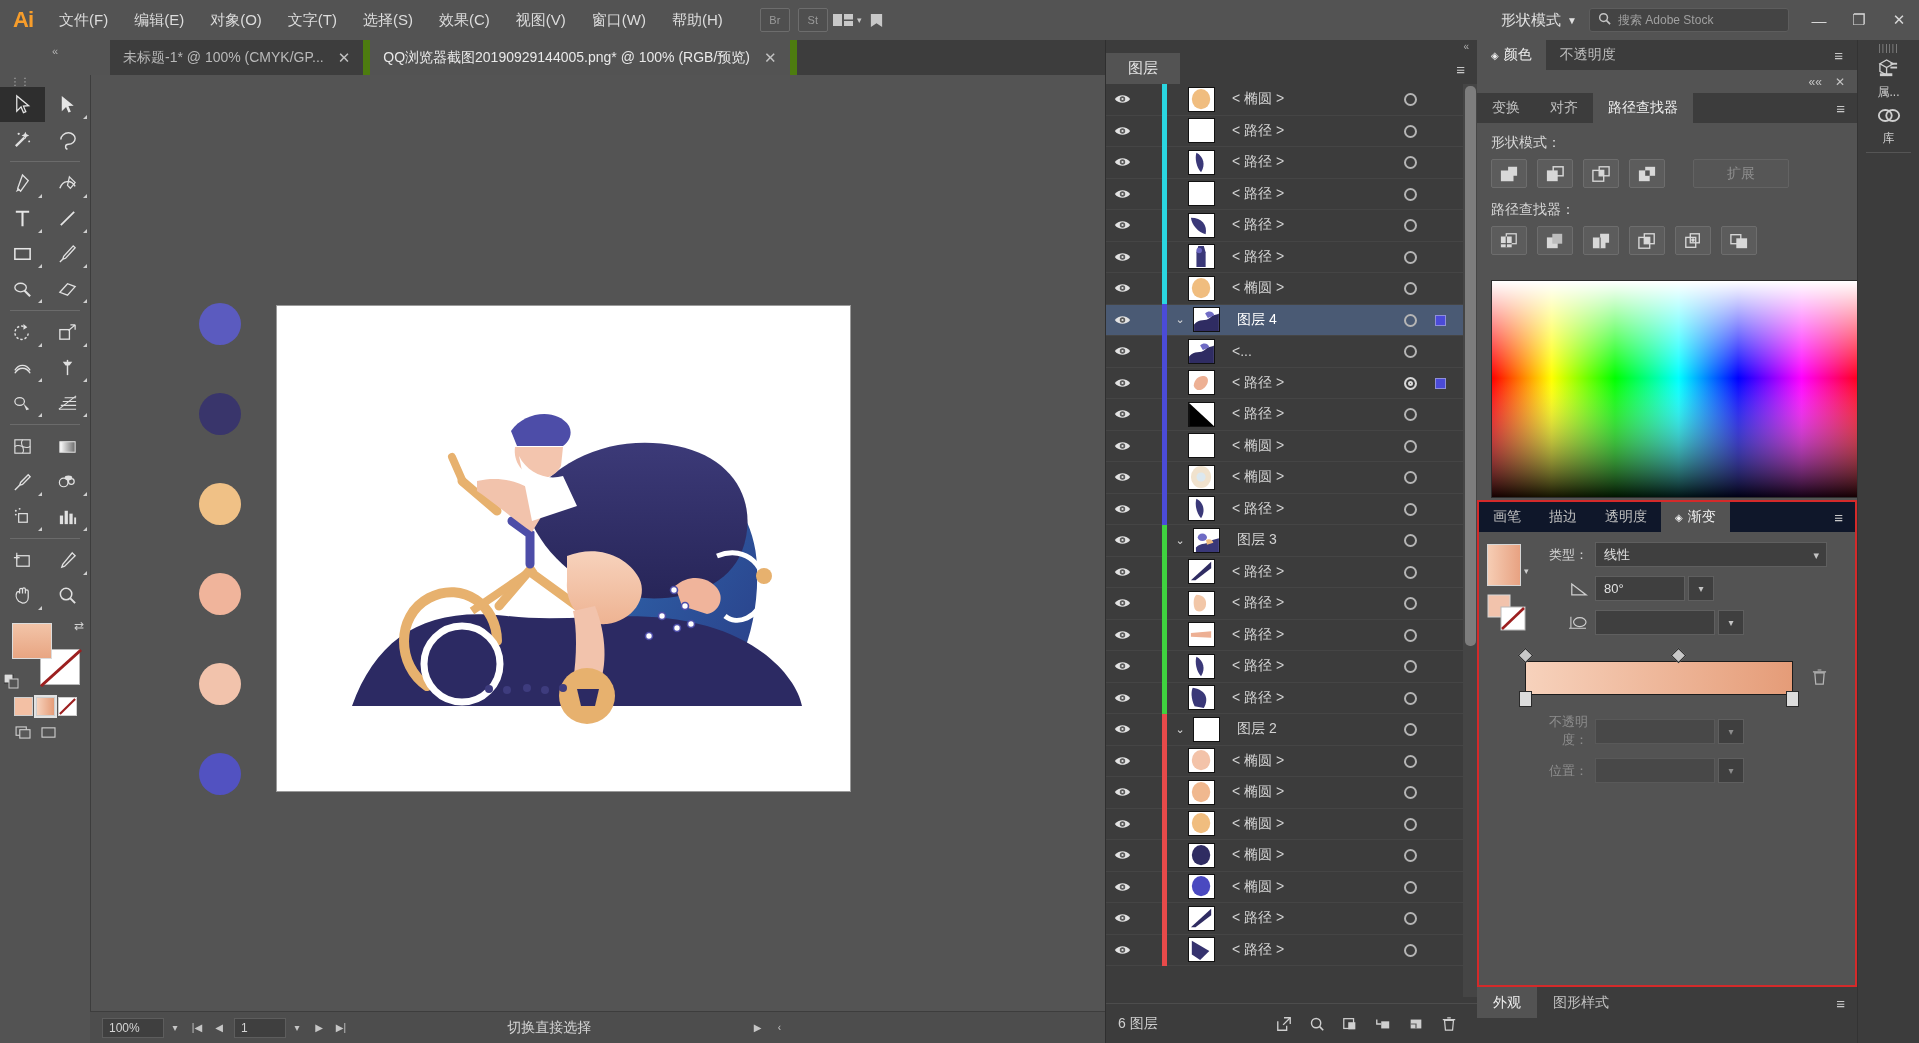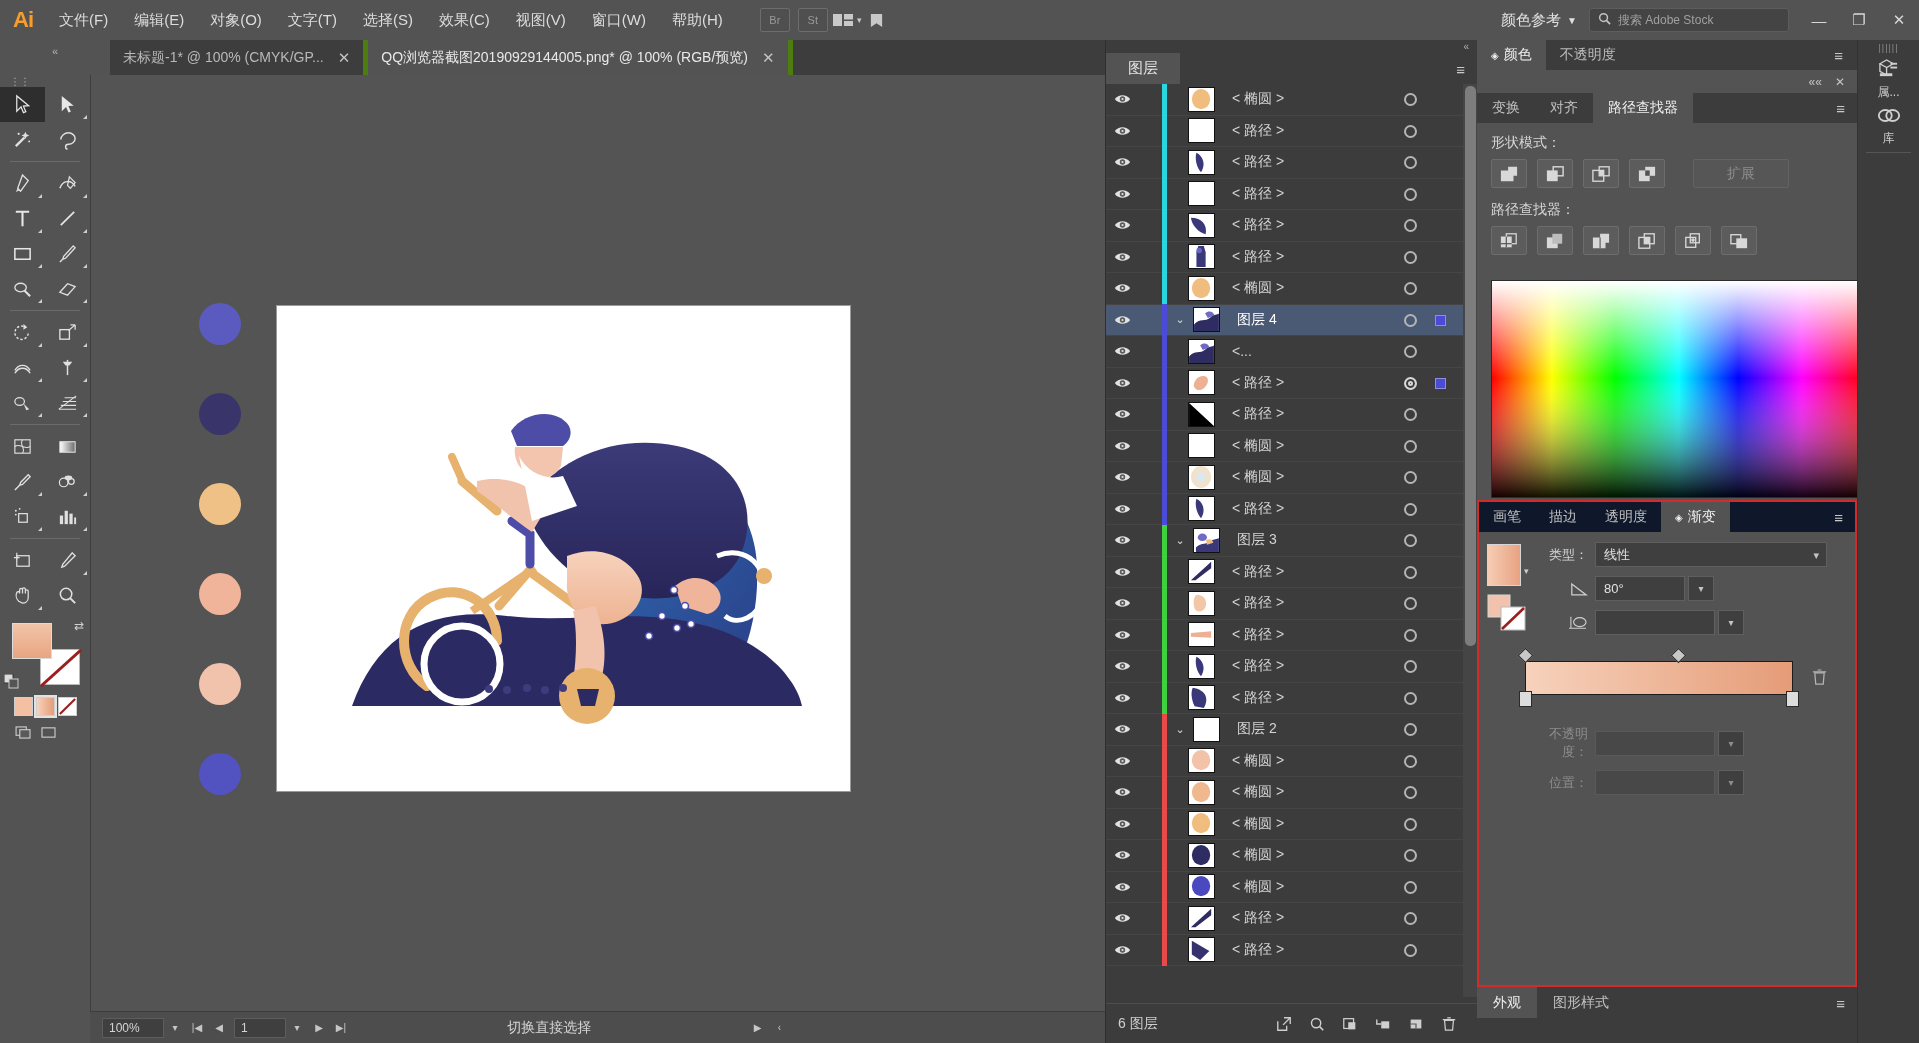--- a/index.html
+++ b/index.html
@@ -26,21 +26,21 @@
     background:#444; border:1px solid #5d5d5d; border-radius:3px; padding:0 8px; color:#a0a0a0; font-size:12px;}
   .wbtns { display:flex; align-items:center; margin-left:10px; }
   .wbtn { width:40px;height:40px; display:flex;align-items:center;justify-content:center; color:#d8d8d8; font-size:15px;}
 
   
   .tabbar { position:absolute; left:0; top:40px; width:1919px; height:35px; background:#3d3d3d; }
   .lcol-tab { position:absolute; left:0; top:0; width:110px; height:35px; background:#535353;
      display:flex;align-items:flex-start;justify-content:center; padding-top:5px; color:#b5b5b5; font-size:11px;}
   .doctabs { position:absolute; left:110px; top:0; display:flex; height:35px; }
   .dtab { height:35px; display:flex; align-items:center; gap:14px; padding:12px 13px; font-size:14px;
-     background:#3d3d3d; color:#b9b9b9; border-right:5px solid #4d7c0f; cursor:pointer; white-space:nowrap;}
+     background:#3d3d3d; color:#b9b9b9; border-right:7px solid #4d7c0f; cursor:pointer; white-space:nowrap;}
   .dtab.active { background:#535353; color:#e9e9e9; }
   .dtab .x { font-size:15px; color:#c2c2c2; }
 
   
   .toolbar { position:absolute; left:0; top:75px; width:90px; bottom:0; background:#535353; }
   .tb-handle { height:12px; display:flex; align-items:center; justify-content:flex-start; padding-left:10px;
     color:#b0b0b0; font-size:10px; }
   .tgrid { display:flex; flex-wrap:wrap; width:90px; }
   .tool { width:45px; height:35px; display:flex; align-items:center; justify-content:center; position:relative; cursor:pointer;}
   .tool.sel { background:#2e2e2e; }
@@ -216,21 +216,21 @@
         </svg>
       <span style="font-size:9px;margin-left:3px;">▾</span>
     </div>
     <div class="mb-grid">
       <svg viewBox="0 0 18 16" width="17" height="15">
           <path d="M3 1h12v14l-6-4-6 4z" fill="#c8c8c8"></path>
         </svg>
     </div>
     <div class="mb-spacer"></div>
     <div class="workspace">
-      <span>颜色参考</span>
+      <span>形状模式</span>
       <span class="tiny">▼</span>
     </div>
     <div class="search-box">
       <span>
         <svg viewBox="0 0 14 14" width="13" height="13">
             <circle cx="6" cy="6" r="4.2" fill="none" stroke="#c4c4c4" stroke-width="1.6"></circle>
             <line x1="9" y1="9" x2="13" y2="13" stroke="#c4c4c4" stroke-width="1.8"></line>
           </svg>
       </span>
       <span>搜索 Adobe Stock</span>
@@ -1353,21 +1353,21 @@
             <div class="g-house" style="left:-6px"></div>
             <div class="g-house" style="right:32px"></div>
             <div class="g-trash">
               <svg viewBox="0 0 16 18" width="15" height="17">
                   <path d="M3 4 L13 4 L12 16 L4 16 Z" fill="none" stroke="#b5b5b5" stroke-width="1.3"></path>
                   <path d="M1 3 L15 3 M6 1 L10 1" stroke="#b5b5b5" stroke-width="1.3"></path>
                 </svg>
             </div>
           </div>
 
-          <div class="g-row" style="margin-top:22px">
+          <div class="g-row" style="margin-top:10px">
             <span class="g-lab dim">不透明度：</span>
             <span class="g-ang" style="width:120px;opacity:.5"></span>
             <span style="width:26px;height:25px;background:#3f3f3f;border:1px solid #5f5f5f;display:flex;align-items:center;justify-content:center;color:#8d8d8d;font-size:10px;margin-left:3px">▾</span>
           </div>
           <div class="g-row">
             <span class="g-lab dim">位置：</span>
             <span class="g-ang" style="width:120px;opacity:.5"></span>
             <span style="width:26px;height:25px;background:#3f3f3f;border:1px solid #5f5f5f;display:flex;align-items:center;justify-content:center;color:#8d8d8d;font-size:10px;margin-left:3px">▾</span>
           </div>
         </div>

